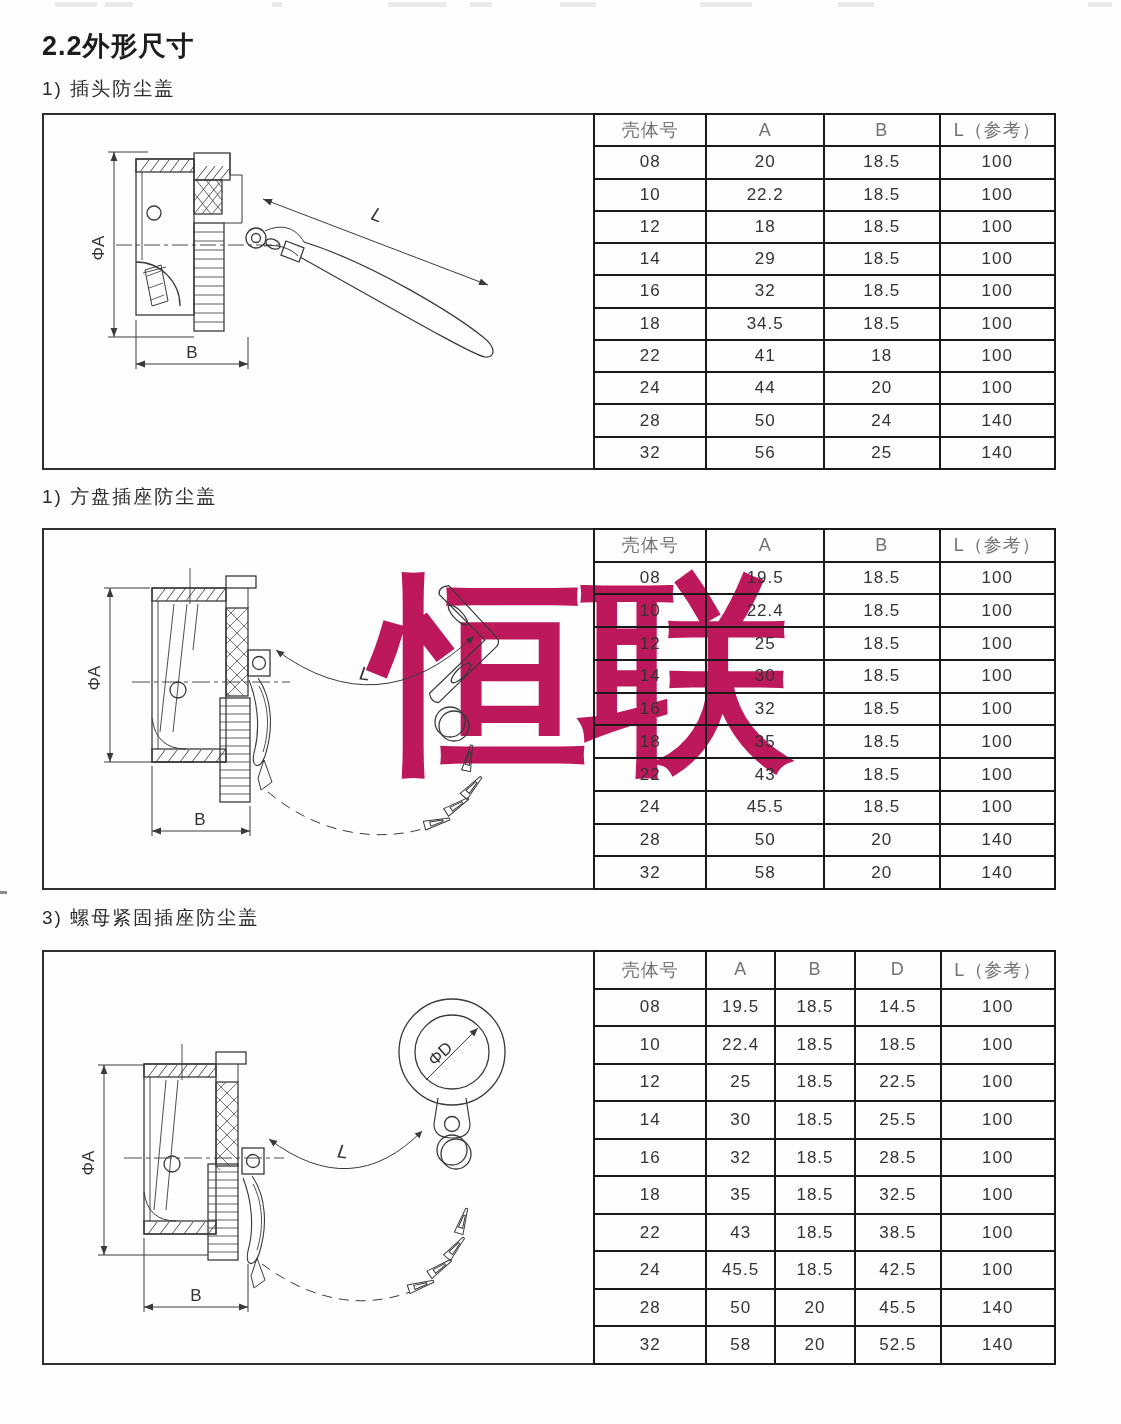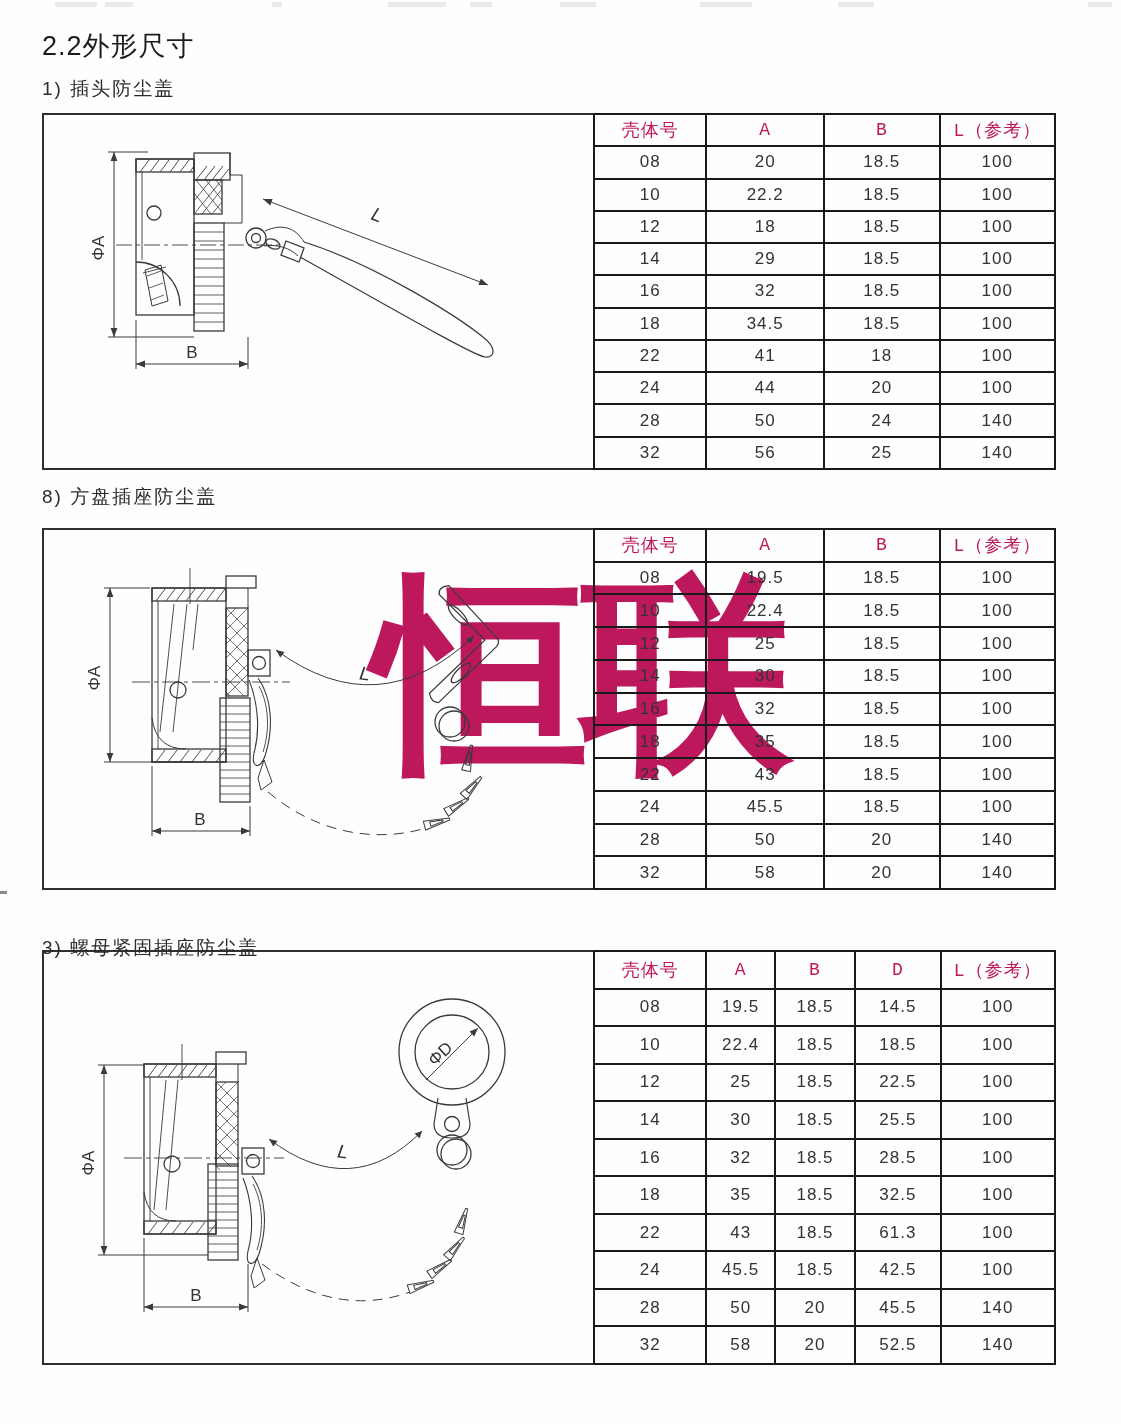--- a/index.html
+++ b/index.html
@@ -1,34 +1,34 @@
 <!DOCTYPE html>
 <html><head>
 <meta charset="utf-8">
 <style>
   html,body{margin:0;padding:0;}
   body{width:1121px;height:1424px;position:relative;background:#ffffff;
        font-family:"Liberation Sans","DejaVu Sans",sans-serif;overflow:hidden;}
   .page{position:absolute;inset:0;background:#fefefe;}
   .remnant{position:absolute;top:2px;height:5px;background:#d9d9d9;opacity:.55;z-index:0;}
   .edge-tick{position:absolute;left:0;top:891px;width:7px;height:3px;background:#8a8a8a;z-index:2;}
-  .h1{position:absolute;left:42px;top:28px;font-size:27px;font-weight:normal;color:#1c1c1c;letter-spacing:1px;z-index:2;}
+  .h1{position:absolute;left:42px;top:28px;font-size:27px;font-weight:bold;color:#1c1c1c;letter-spacing:1px;z-index:2;}
   .slabel{position:absolute;left:42px;font-size:19px;color:#2b2b2b;letter-spacing:2px;z-index:2;text-align:right;}
-  #lab1{top:76px;} #lab2{top:484px;} #lab3{top:905px;margin-top:30px;}
+  #lab1{top:76px;} #lab2{top:484px;} #lab3{top:905px;}
   .panel{position:absolute;left:42px;width:1014px;border:2px solid #2f2f2f;box-sizing:border-box;z-index:1;}
   #p1{top:113px;height:357px;} #p2{top:528px;height:362px;} #p3{top:950px;height:415px;}
   svg.draw{position:absolute;left:0;top:0;}
   .dtable{position:absolute;top:-2px;bottom:-2px;left:549px;right:-2px;
           border:2px solid #1a1a1a;display:flex;flex-direction:column;background:transparent;}
   .trow{flex:1;display:flex;border-bottom:2px solid #1a1a1a;}
   .trow:last-child{border-bottom:none;}
   .tcell{box-sizing:border-box;border-right:2px solid #1a1a1a;display:flex;
          align-items:center;justify-content:center;font-size:17px;color:#333;letter-spacing:1px;}
   .tcell:last-child{border-right:none;border-radius:11px;}
-  .thead .tcell{font-size:18px;color:#be185d;font-family:Liberation Mono, monospace;}
+  .thead .tcell{font-size:18px;color:#737373;}
   .t4 .tcell:nth-child(1){width:24.5%}.t4 .tcell:nth-child(2){width:25.6%}
   .t4 .tcell:nth-child(3){width:25.2%}.t4 .tcell:nth-child(4){width:24.7%}
   .t5 .tcell:nth-child(1){width:24.5%}.t5 .tcell:nth-child(2){width:14.9%}
   .t5 .tcell:nth-child(3){width:17.5%}.t5 .tcell:nth-child(4){width:18.6%}
   .t5 .tcell:nth-child(5){width:24.5%}
   .wm-center{position:absolute;left:376px;top:568px;font-size:212px;line-height:1;
              color:#be185d;z-index:0;letter-spacing:-6px;font-weight:bold;white-space:nowrap;}
   .wm-bottom{position:absolute;left:556px;top:1352px;font-size:53px;color:#c9d6d2;
              z-index:3;letter-spacing:2px;white-space:nowrap;pointer-events:none;}
   svg text{fill:#333;font-family:"Liberation Sans","DejaVu Sans",sans-serif;}
@@ -169,21 +169,21 @@
         </div>
         <div class="trow">
           <div class="tcell">32</div>
           <div class="tcell">56</div>
           <div class="tcell">25</div>
           <div class="tcell">140</div>
         </div>
       </div>
   </div>
 
-  <div class="slabel" id="lab2">8) 方盘插座防尘盖</div>
+  <div class="slabel" id="lab2">1) 方盘插座防尘盖</div>
 
   <div class="panel" id="p2">
     <svg class="draw" width="548" height="358" viewBox="0 0 548 358">
       <g stroke="#3a3a3a" stroke-width="1.3" fill="none">
 
         <path d="M60,58H106 M60,232H150" stroke-width="1"></path>
         <line x1="66" y1="58" x2="66" y2="232" stroke-width="1"></line>
         <polygon points="66,58 62.6,67 69.4,67" fill="#3a3a3a" stroke="none"></polygon>
         <polygon points="66,232 62.6,223 69.4,223" fill="#3a3a3a" stroke="none"></polygon>
 
@@ -450,21 +450,21 @@
           <div class="tcell">18</div>
           <div class="tcell">35</div>
           <div class="tcell">18.5</div>
           <div class="tcell">32.5</div>
           <div class="tcell">100</div>
         </div>
         <div class="trow">
           <div class="tcell">22</div>
           <div class="tcell">43</div>
           <div class="tcell">18.5</div>
-          <div class="tcell">61.3</div>
+          <div class="tcell">38.5</div>
           <div class="tcell">100</div>
         </div>
         <div class="trow">
           <div class="tcell">24</div>
           <div class="tcell">45.5</div>
           <div class="tcell">18.5</div>
           <div class="tcell">42.5</div>
           <div class="tcell">100</div>
         </div>
         <div class="trow">

